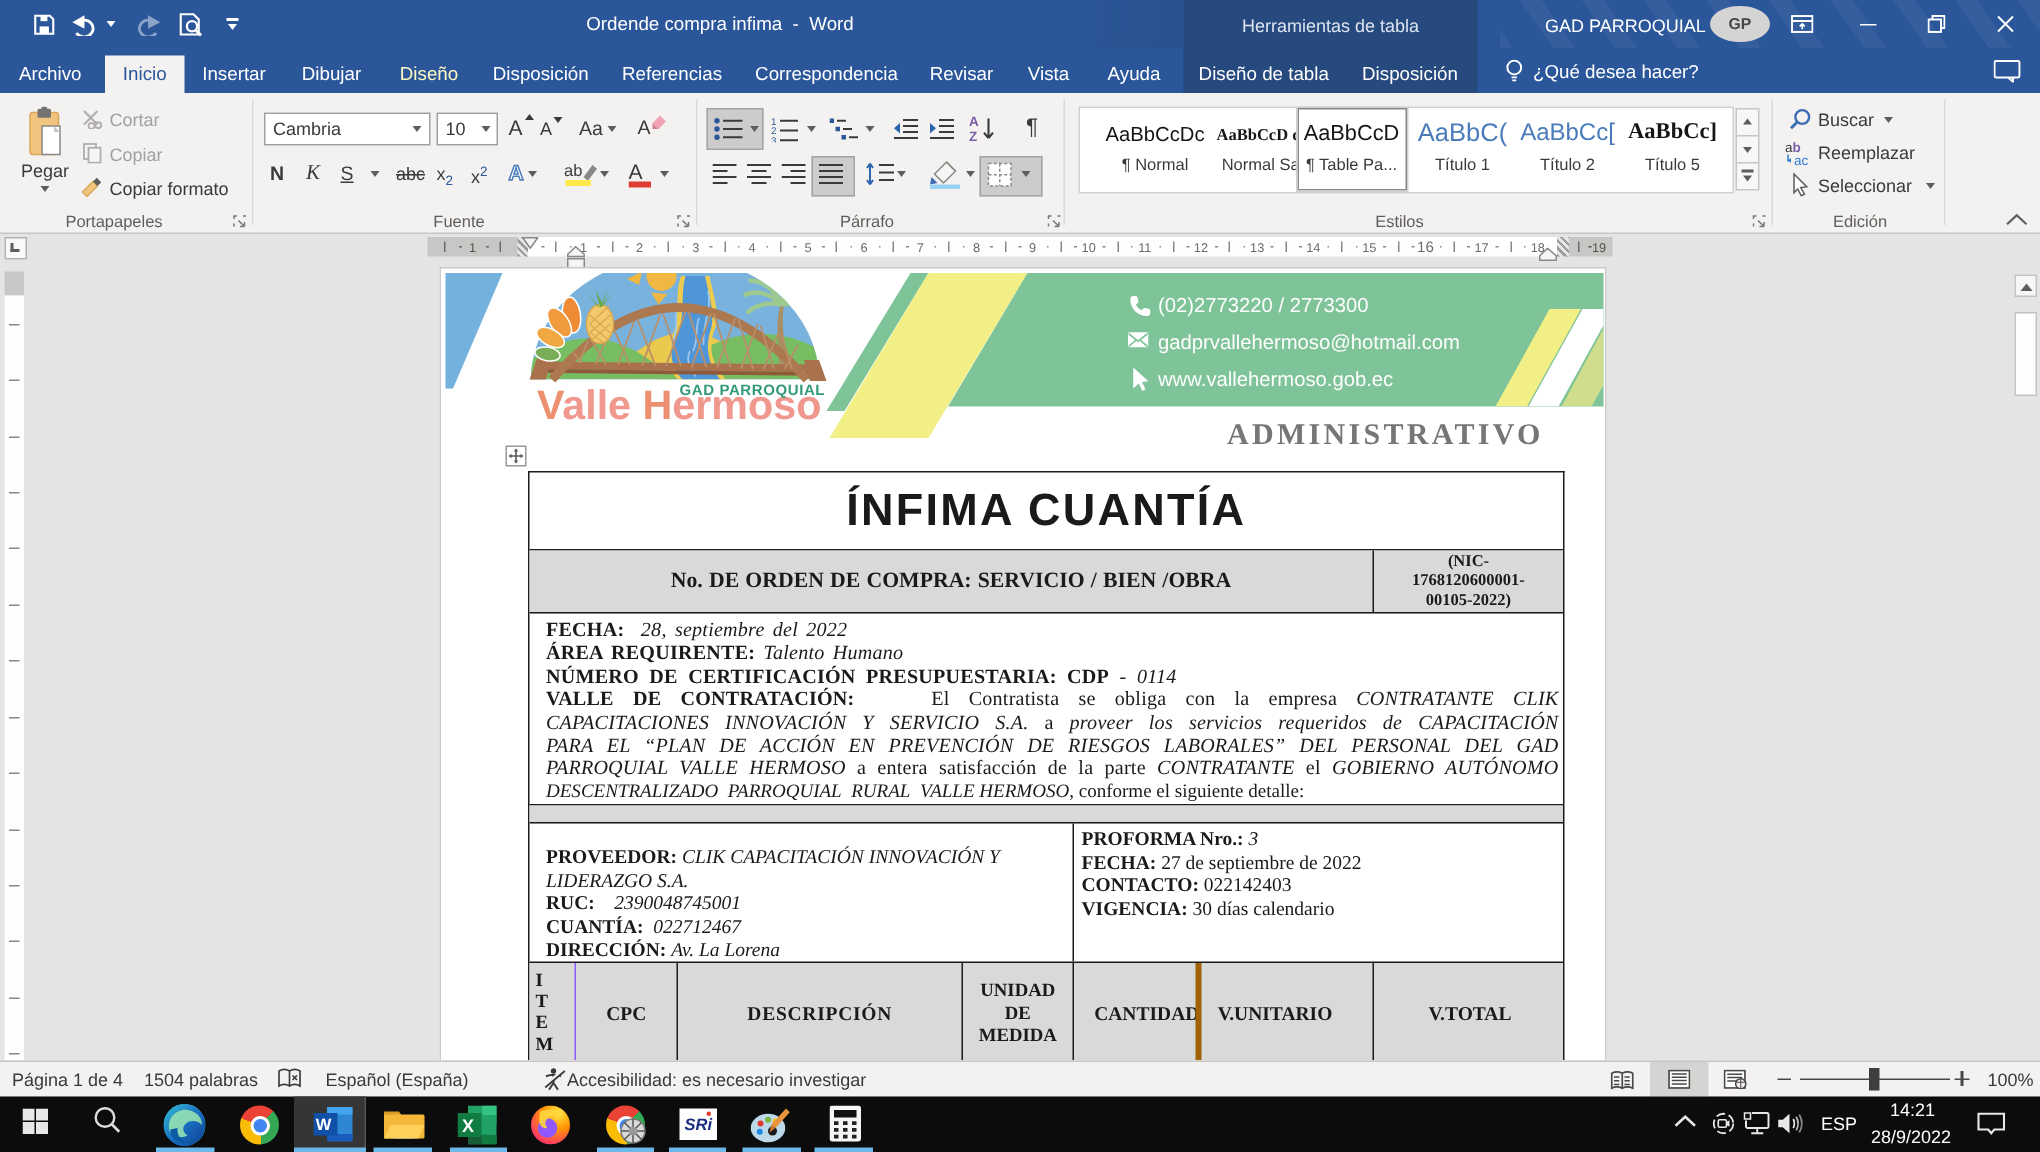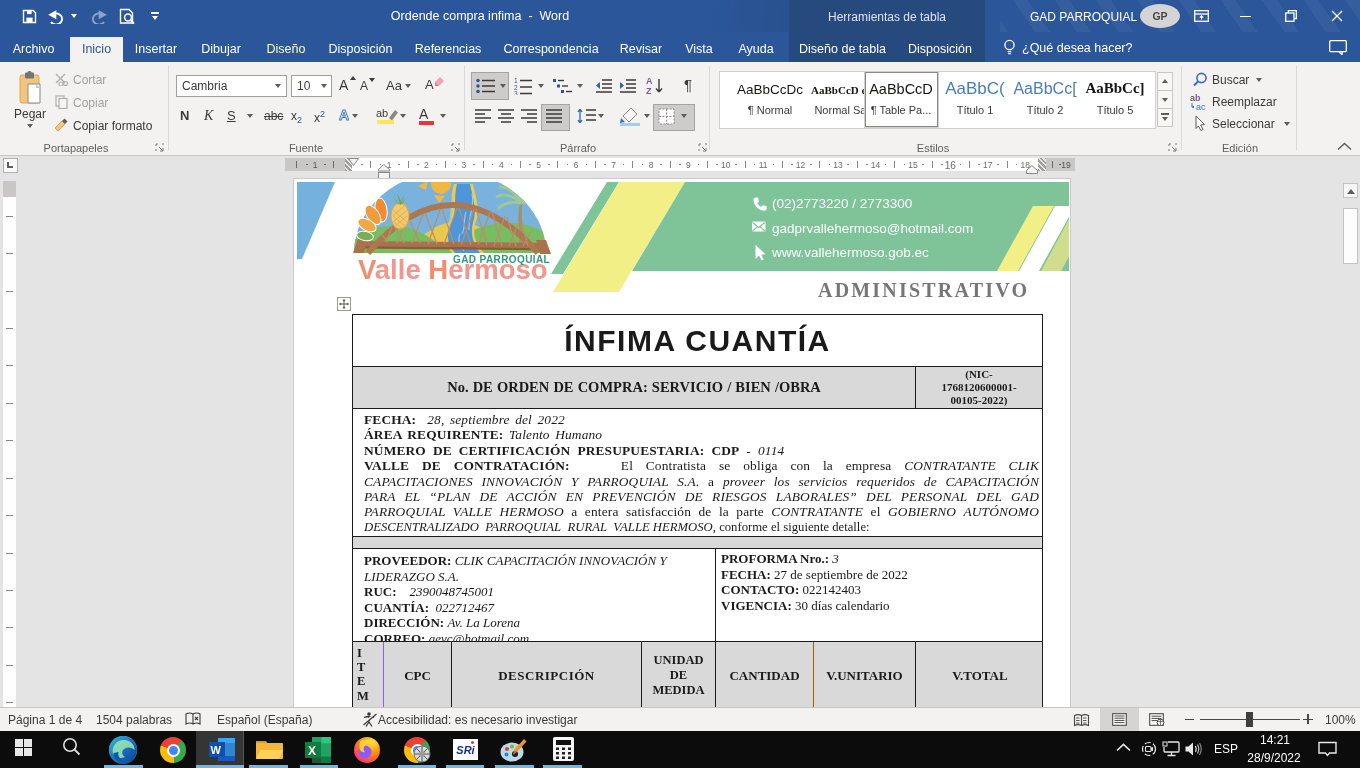--- a/index.html
+++ b/index.html
@@ -515,28 +515,28 @@
             <span>(NIC-</span>
             <span>1768120600001-</span>
             <span>00105-2022)</span>
           </div>
   </div>
   <div class="a" style="left:0;top:94px;width:689px;height:128px;border-bottom:1px solid #1b1b1b;font-size:13.4px;line-height:15.4px;padding:3px 3px 0 11px;letter-spacing:0.15px">
     <div style="word-spacing:2px"><b>FECHA:</b>&nbsp; <i>28, septiembre del 2022</i></div>
     <div style="word-spacing:2px"><b>ÁREA REQUIRENTE:</b> <i>Talento&nbsp;Humano</i></div>
     <div style="word-spacing:3.5px"><b>NÚMERO DE CERTIFICACIÓN PRESUPUESTARIA: CDP</b> - <i>0114</i></div>
     <div class="jl"><b>VALLE DE CONTRATACIÓN:</b> &nbsp;&nbsp; El Contratista se obliga con la empresa <i>CONTRATANTE CLIK</i></div>
-    <div class="jl"><i>CAPACITACIONES INNOVACIÓN Y PARROQUIAL S.A.</i> a <i>proveer los servicios requeridos de CAPACITACIÓN</i></div>
+    <div class="jl"><i>CAPACITACIONES INNOVACIÓN Y SERVICIO S.A.</i> a <i>proveer los servicios requeridos de CAPACITACIÓN</i></div>
     <div class="jl"><i>PARA EL “PLAN DE ACCIÓN EN PREVENCIÓN DE RIESGOS LABORALES” DEL PERSONAL DEL GAD</i></div>
     <div class="jl"><i>PARROQUIAL VALLE HERMOSO</i> a entera satisfacción de la parte <i>CONTRATANTE</i> el <i>GOBIERNO AUTÓNOMO</i></div>
     <div style="font-size:12.7px;letter-spacing:0"><i>DESCENTRALIZADO&nbsp;&nbsp;PARROQUIAL&nbsp;&nbsp;RURAL&nbsp;&nbsp;VALLE&nbsp;HERMOSO,</i> conforme el siguiente detalle:</div>
   </div>
   <div class="a" style="left:0;top:222px;width:689px;height:12px;background:#d9d9d9;border-bottom:1px solid #1b1b1b"></div>
   <div class="a" style="left:0;top:234px;width:689px;height:93px;border-bottom:1px solid #1b1b1b;font-size:13px;line-height:15.5px">
-    <div class="a" style="left:0;top:0;width:362px;height:92px;padding:4px 6px 0 11px">
+    <div class="a" style="left:0;top:0;width:362px;height:92px;padding:14px 6px 0 11px">
       <div><b>PROVEEDOR:</b> <i>CLIK CAPACITACIÓN INNOVACIÓN Y</i></div>
       <div><i>LIDERAZGO S.A.</i></div>
       <div><b>RUC:</b>&nbsp;&nbsp;&nbsp; <i>2390048745001</i></div>
       <div><b>CUANTÍA:</b>&nbsp; <i>022712467</i></div>
       <div><b>DIRECCIÓN:</b> <i>Av. La Lorena</i></div>
       <div><b>CORREO:</b> <i>aevc@hotmail.com</i></div>
     </div>
     <div class="a" style="left:362px;top:0;width:327px;height:92px;border-left:1px solid #1b1b1b;padding:2px 4px 0 5px">
       <div><b>PROFORMA Nro.:</b> <i>3</i></div>
       <div><b>FECHA:</b> 27 de septiembre de 2022</div>
@@ -547,21 +547,21 @@
   <div class="a" style="left:0;top:327px;width:689px;height:67px;background:#d9d9d9;font-weight:bold;font-size:13px">
     <div class="a" style="left:0;top:0;width:30px;height:67px;padding:4px 0 0 4px;line-height:14.2px;font-size:12.5px">I<br>T<br>E<br>M</div>
     <div class="a" style="left:30px;top:0;width:68px;height:67px;border-left:1px solid #8b5cf6;display:flex;align-items:center;justify-content:center">CPC</div>
     <div class="a" style="left:98px;top:0;width:190px;height:67px;border-left:1px solid #1b1b1b;display:flex;align-items:center;justify-content:center;letter-spacing:.5px">DESCRIPCIÓN</div>
     <div class="a" style="left:288px;top:0;width:74px;height:67px;border-left:1px solid #1b1b1b;display:flex;flex-direction:column;align-items:center;justify-content:center;font-size:12.5px;line-height:15px">
             <span>UNIDAD</span>
             <span>DE</span>
             <span>MEDIDA</span>
           </div>
     <div class="a" style="left:362px;top:0;width:98px;height:67px;border-left:1px solid #1b1b1b;display:flex;align-items:center;justify-content:center">CANTIDAD</div>
-    <div class="a" style="left:460px;top:0;width:102px;height:67px;border-left:1px solid #a16207;display:flex;align-items:center;justify-content:center">V.UNITARIO</div>
+    <div class="a" style="left:444px;top:0;width:102px;height:67px;border-left:4px solid #a16207;display:flex;align-items:center;justify-content:center">V.UNITARIO</div>
     <div class="a" style="left:562px;top:0;width:129px;height:67px;border-left:1px solid #1b1b1b;display:flex;align-items:center;justify-content:center">V.TOTAL</div>
   </div>
 </div>
 
 </div>
 </div>
 
 <div class="a" style="left:0;top:707px;width:1360px;height:24px;background:#f3f2f1;border-top:1px solid #c8c6c4;font-size:12px;color:#3b3a39">
   <div class="a nw" style="left:8px;top:4.5px">Página 1 de 4</div>
   <div class="a nw" style="left:96px;top:4.5px">1504 palabras</div>

